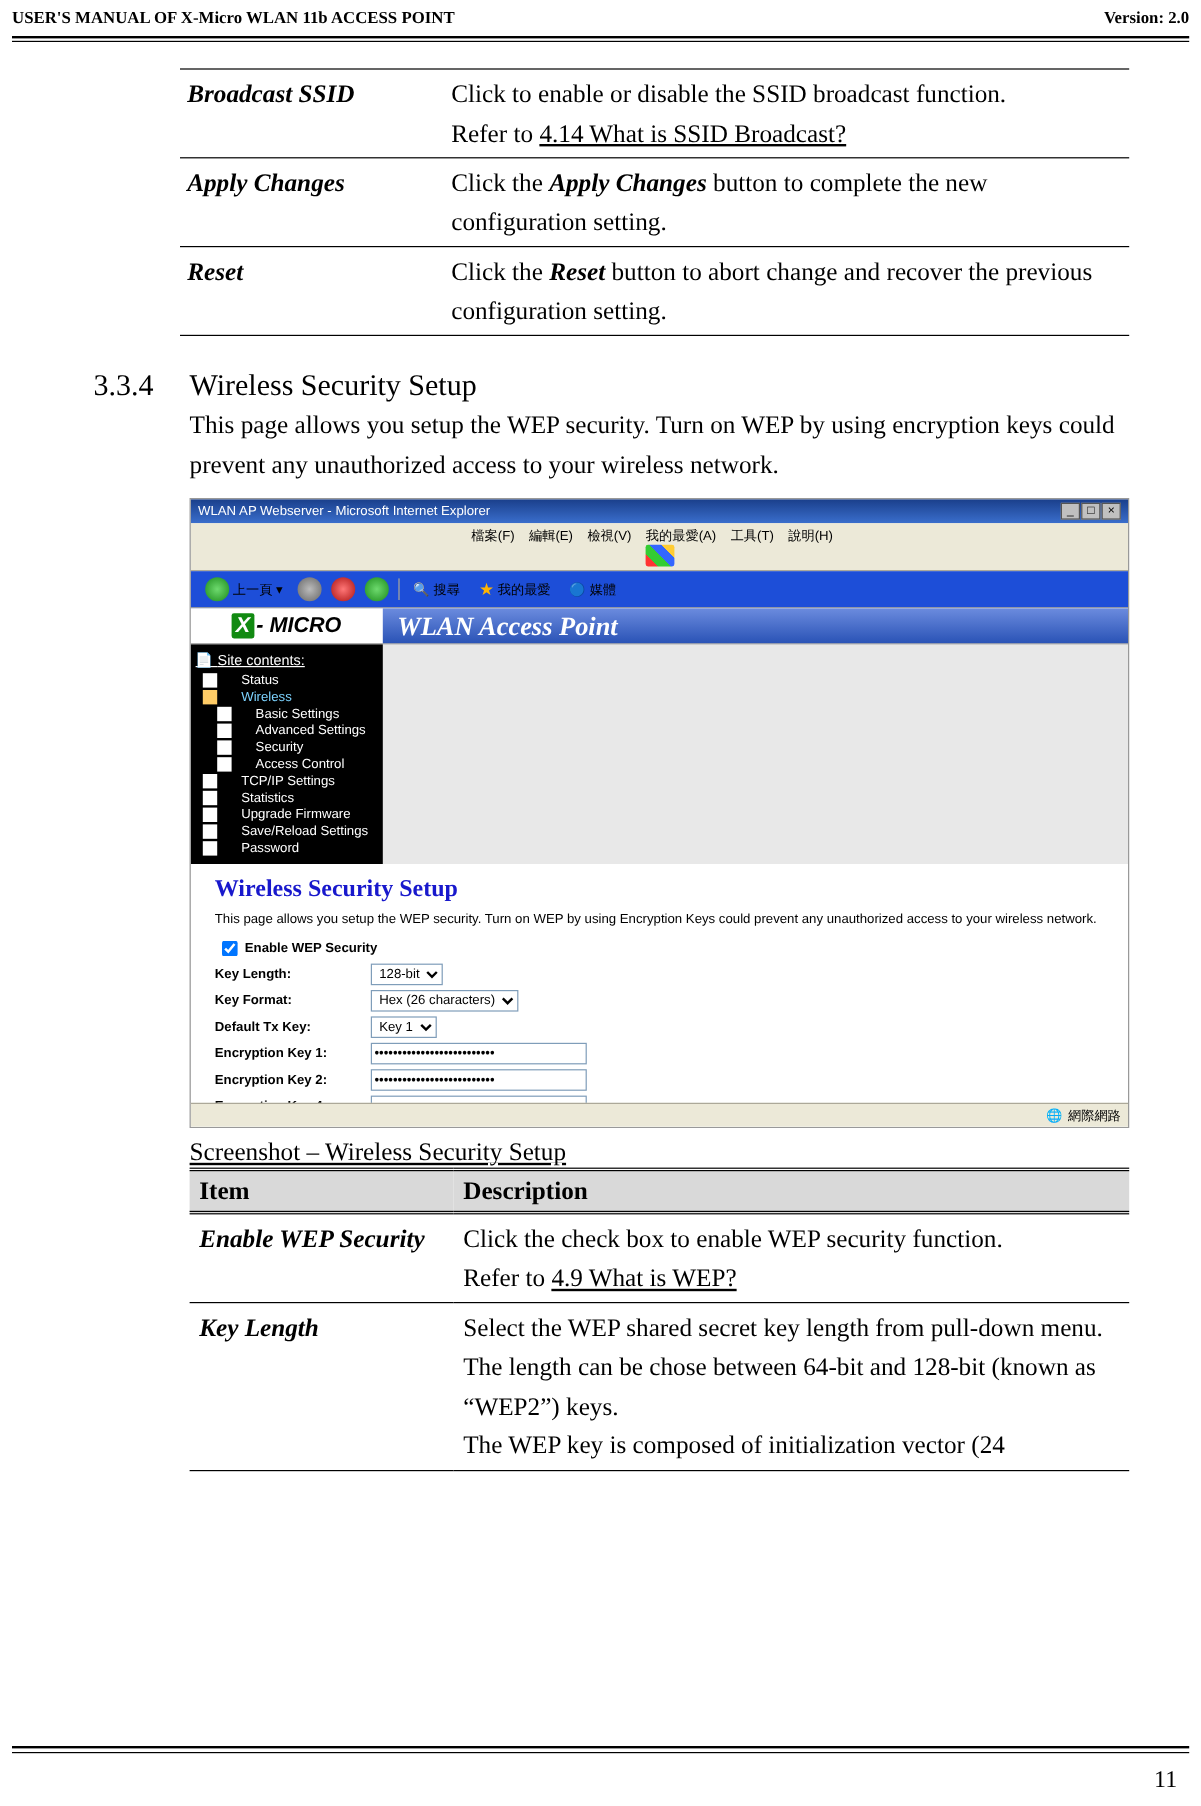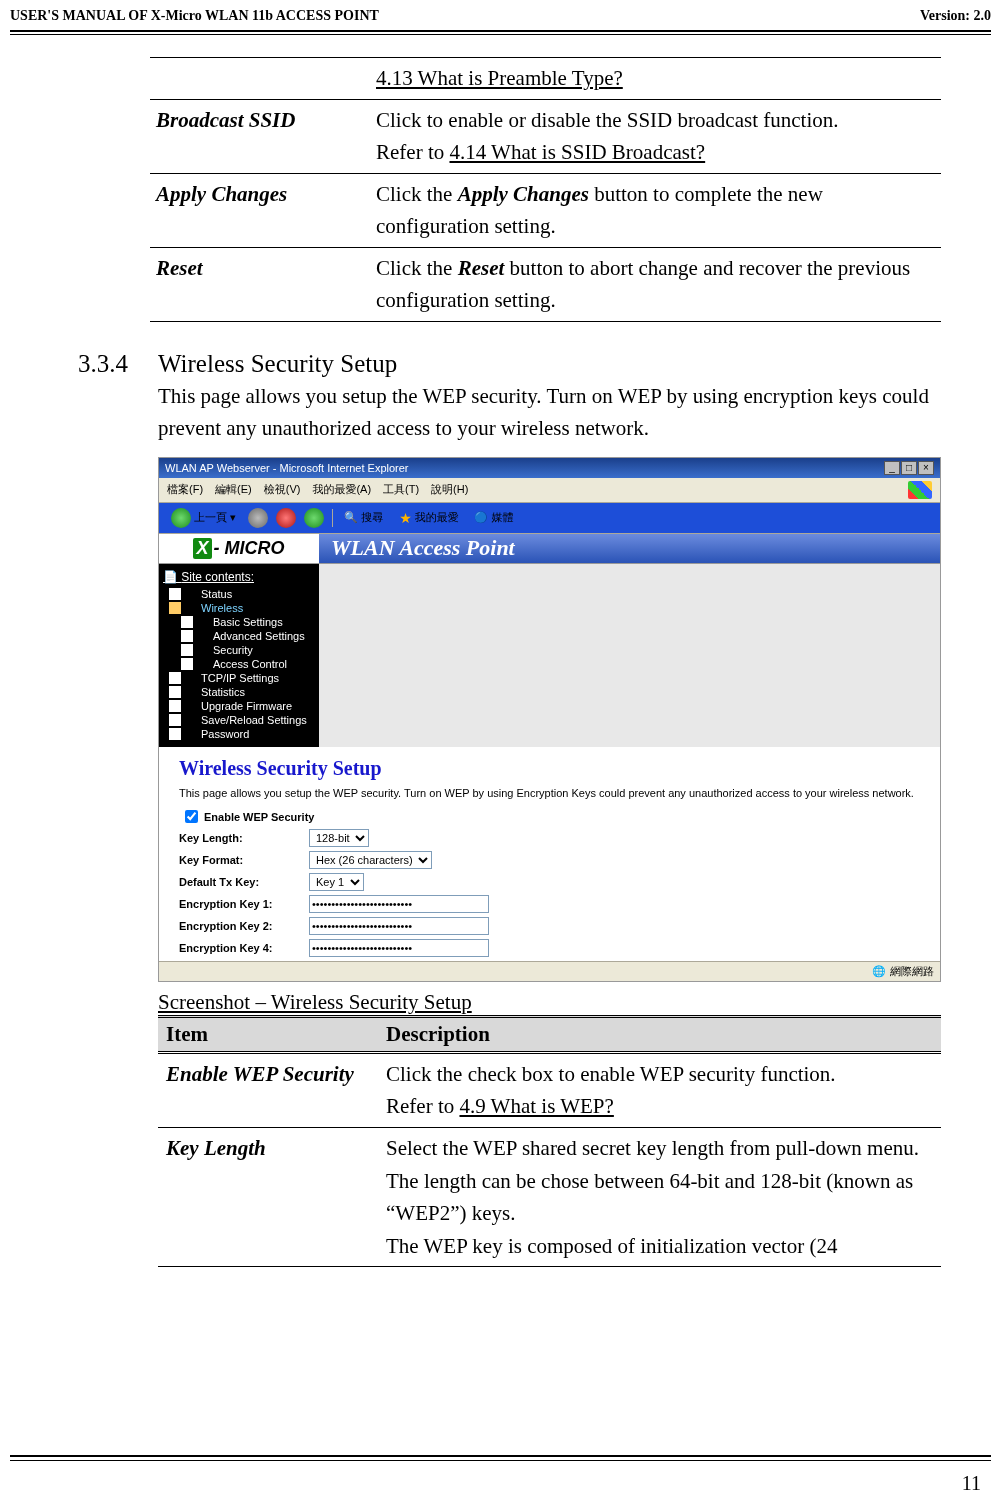--- a/index.html
+++ b/index.html
@@ -96,20 +96,21 @@
       font-size: 10px;
     }
     .ie-menubar {
       background: #ece9d8;
       padding: 3px 8px;
       border-bottom: 1px solid #aca899;
       display: flex;
       justify-content: space-between;
       align-items: center;
       color: #000;
+      flex-direction: column;
     }
     .ie-menubar span span { margin-right: 12px; }
     .winflag {
       width: 24px; height: 18px;
       background: linear-gradient(45deg,#f33 25%,#3c3 25% 50%,#36f 50% 75%,#fc3 75%);
       border-radius: 2px;
     }
     .ie-toolbar {
       background: #1d4ed8;
       padding: 4px 8px;
@@ -307,24 +308,20 @@
   <span>USER'S MANUAL OF X-Micro WLAN 11b ACCESS POINT</span>
   <span>Version: 2.0</span>
 </div>
 <hr class="double-rule">
 <hr class="double-rule" style="border-top-width:1px">
 
 <div class="content">
 
   <table class="param-table">
     <tbody>
-        <tr>
-      <td class="label"></td>
-      <td><span class="link">4.13 What is Preamble Type?</span></td>
-    </tr>
     <tr>
       <td class="label">Broadcast SSID</td>
       <td>
         <span>Click to enable or disable the SSID broadcast function.</span><br>
         <span>Refer to </span><span class="link">4.14 What is SSID Broadcast?</span>
       </td>
     </tr>
     <tr>
       <td class="label">Apply Changes</td>
       <td>

